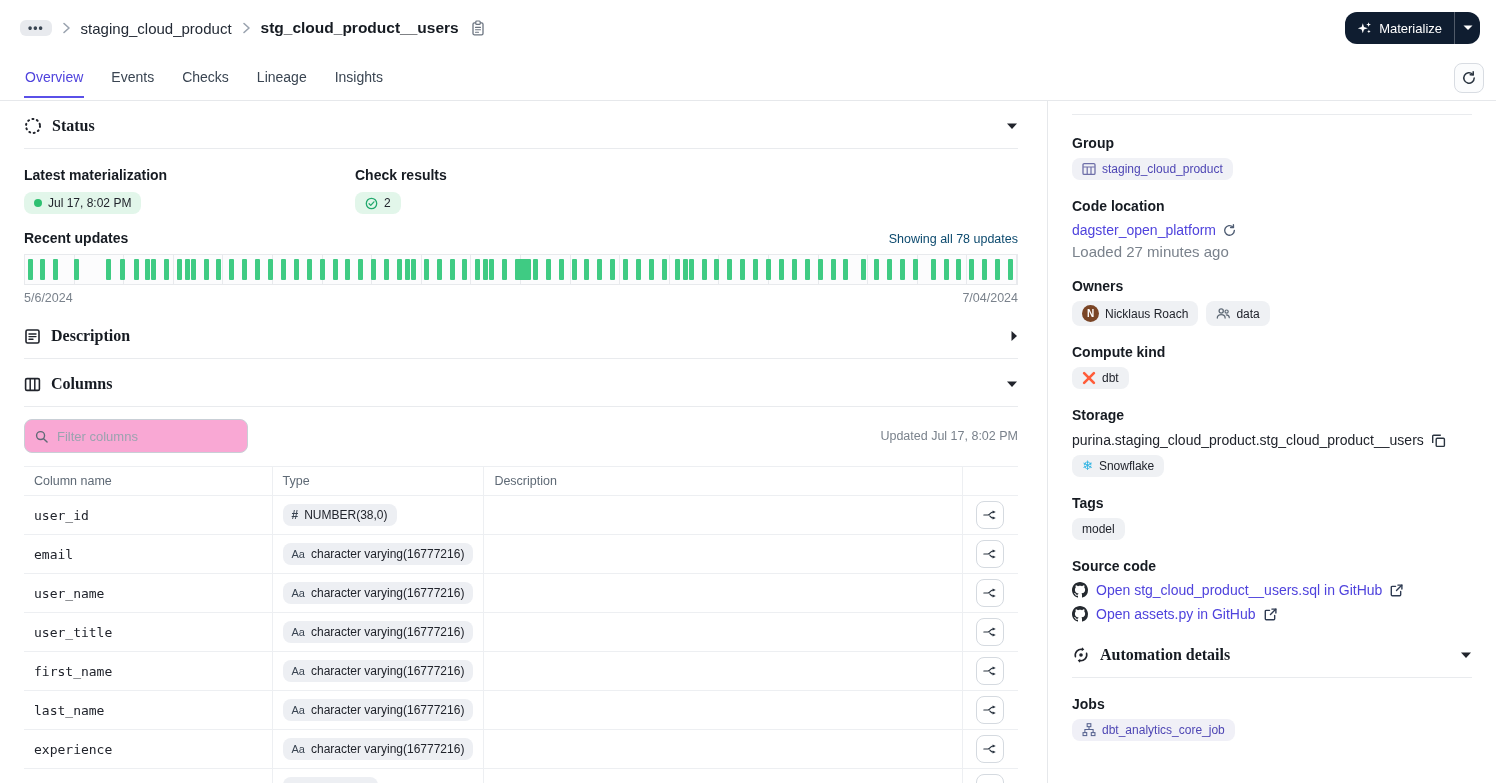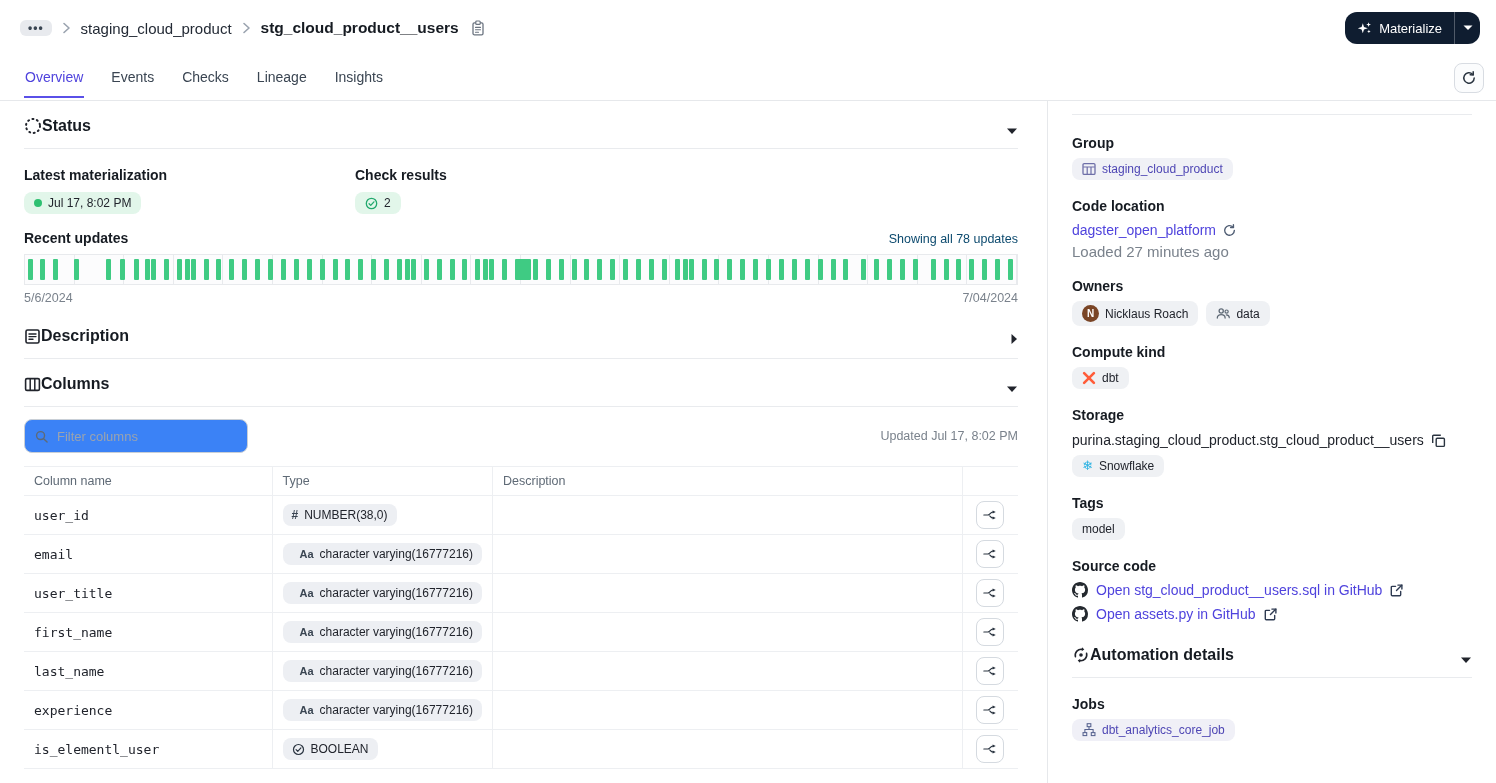--- a/index.html
+++ b/index.html
@@ -30,21 +30,21 @@
   .tabs { display:flex; gap:26px; }
   .tab { font-size:14px; color:#3A4552; padding:13px 1px 13px; cursor:pointer; }
   .tab.active { color:#4F43DD; padding-bottom:11px; border-bottom:2px solid #5A50E8; }
   .refresh-btn { position:absolute; right:12px; bottom:7px; width:30px; height:30px; border:1px solid #D8DCE2; border-radius:8px; background:#FBFCFD; display:flex; align-items:center; justify-content:center; color:#2A3440; cursor:pointer; }
 
   
   .main { display:flex; height:682px; }
   .left { width:1047px; padding:0 29px 0 24px; }
   .right { flex:1; border-left:1px solid #E6E8EB; padding:0 24px; overflow:hidden; }
 
-  .sec-head { display:flex; align-items:flex-end; padding-top:16px; }
+  .sec-head { display:flex; align-items:center; gap:10px; padding-top:16px;font-family:Liberation Serif, serif; }
   .sec-title { font-size:16px; font-weight:700; color:#161B22; }
   .sec-caret { margin-left:auto; color:#21242C; cursor:pointer; display:flex; }
   .divider { border-bottom:1px solid #E9EBEE; margin-top:13px; }
 
   
   .stats-row { display:flex; margin-top:18px; }
   .stat { width:331px; }
   .stat-label { font-size:14px; font-weight:700; color:#161B22; }
   .badge { display:inline-flex; align-items:center; gap:6px; margin-top:9px; padding:4px 10px; border-radius:8px; background:#EDEFF3; font-size:12px; color:#21242C; white-space:nowrap; }
   .badge.green { background:#E2F6EA; }
@@ -57,33 +57,33 @@
   .chart-cell { flex:1; border-right:1px solid #E8EAED; }
   .chart-cell:last-child { border-right:none; }
   .bar { position:absolute; top:4px; bottom:4px; width:5px; border-radius:1px; background:#3FCB83; }
   .dates-row { display:flex; justify-content:space-between; margin-top:6px; font-size:12.5px; color:#7A828C; }
 
   .sec-head.desc { padding-top:22px; }
   .sec-head.cols { padding-top:16px; }
 
   
   .filter-row { display:flex; align-items:center; justify-content:space-between; margin-top:12px; }
-  .filter-box { width:224px; height:29px; border:1px solid #C9CFD6; border-radius:8px; display:flex; align-items:center; gap:7px; padding:16px 10px; color:#98A0A9; background:#3b82f6; }
+  .filter-box { width:224px; height:29px; border:1px solid #C9CFD6; border-radius:8px; display:flex; align-items:center; gap:7px; padding:16px 10px; color:#98A0A9; background:#f9a8d4; }
   .filter-box input { border:none; outline:none; flex:1; font-size:13px; font-family:"Liberation Sans",sans-serif; color:#21242C; background:transparent; }
   .filter-box input::placeholder { color:#9AA3AF; }
   .updated { font-size:12.5px; color:#7A828C; }
 
   table.cols { width:100%; border-collapse:collapse; margin-top:13px; }
   table.cols th { font-weight:400; font-size:12.5px; color:#5F6A76; text-align:left; padding:7px 10px; border:1px solid #EDEFF2; border-left:none; }
   table.cols th:last-child, table.cols td:last-child { border-right:none; }
   table.cols td { border:1px solid #EDEFF2; border-left:none; padding:5px 10px; height:38px; }
   .col-name { font-family:"DejaVu Sans Mono", monospace; font-size:13px; color:#21242C; }
   .type-badge { display:inline-flex; align-items:center; gap:6px; background:#EDEFF3; border-radius:8px; padding:4px 9px; font-size:12px; color:#21242C; white-space:nowrap; }
   .tb-ic { font-weight:600; font-size:12px; color:#3A4552; }
-  .tb-ic.aa { font-size:11px; font-weight:700;margin-left:8px; }
+  .tb-ic.aa { font-size:11px; font-weight:400; }
   .lineage-btn { width:28px; height:28px; border:1px solid #D5DAE0; border-radius:8px; background:#fff; display:flex; align-items:center; justify-content:center; color:#2A3440; cursor:pointer; margin:0 auto; }
 
   
   .side-label { font-size:14px; font-weight:700; color:#161B22; margin-top:18px; }
   .side-label.first { margin-top:20px; }
   .pill { display:inline-flex; align-items:center; gap:6px; margin-top:7px; padding:4px 10px; border-radius:8px; background:#EFF1F4; font-size:12px; color:#21242C; cursor:pointer; white-space:nowrap; }
   .pill.purple-text { background:#F0F1F6; color:#4E46B4; }
   .pill.job { background:#F0F0F7; color:#4E46B4; }
   .avatar { width:17px; height:17px; border-radius:50%; background:#7A4526; color:#fff; font-size:10px; font-weight:700; display:flex; align-items:center; justify-content:center; }
   .loc-link { display:flex; align-items:center; gap:7px; margin-top:8px; }
@@ -393,20 +393,37 @@
               <button class="lineage-btn">
                 <svg width="15" height="14" viewBox="0 0 16 14">
                   <path d="M1 7 H5.5 M5.5 7 C8.5 7 8.5 3.6 11 3.6 M5.5 7 C8.5 7 8.5 10.4 11 10.4" fill="none" stroke="currentColor" stroke-width="1.4" stroke-linecap="round"></path>
                   <path d="M11 1.9 L14.6 3.6 L11 5.3 Z" fill="currentColor"></path>
                   <path d="M11 8.7 L14.6 10.4 L11 12.1 Z" fill="currentColor"></path>
                 </svg>
               </button>
             </td>
           </tr>
           <tr>
+            <td class="col-name">user_name</td>
+            <td><span class="type-badge">
+                <span class="tb-ic aa">Aa</span>
+                <span class="tb-text">character varying(16777216)</span>
+              </span></td>
+            <td></td>
+            <td>
+              <button class="lineage-btn">
+                <svg width="15" height="14" viewBox="0 0 16 14">
+                  <path d="M1 7 H5.5 M5.5 7 C8.5 7 8.5 3.6 11 3.6 M5.5 7 C8.5 7 8.5 10.4 11 10.4" fill="none" stroke="currentColor" stroke-width="1.4" stroke-linecap="round"></path>
+                  <path d="M11 1.9 L14.6 3.6 L11 5.3 Z" fill="currentColor"></path>
+                  <path d="M11 8.7 L14.6 10.4 L11 12.1 Z" fill="currentColor"></path>
+                </svg>
+              </button>
+            </td>
+          </tr>
+          <tr>
             <td class="col-name">user_title</td>
             <td><span class="type-badge">
                 <span class="tb-ic aa">Aa</span>
                 <span class="tb-text">character varying(16777216)</span>
               </span></td>
             <td></td>
             <td>
               <button class="lineage-btn">
                 <svg width="15" height="14" viewBox="0 0 16 14">
                   <path d="M1 7 H5.5 M5.5 7 C8.5 7 8.5 3.6 11 3.6 M5.5 7 C8.5 7 8.5 10.4 11 10.4" fill="none" stroke="currentColor" stroke-width="1.4" stroke-linecap="round"></path>

